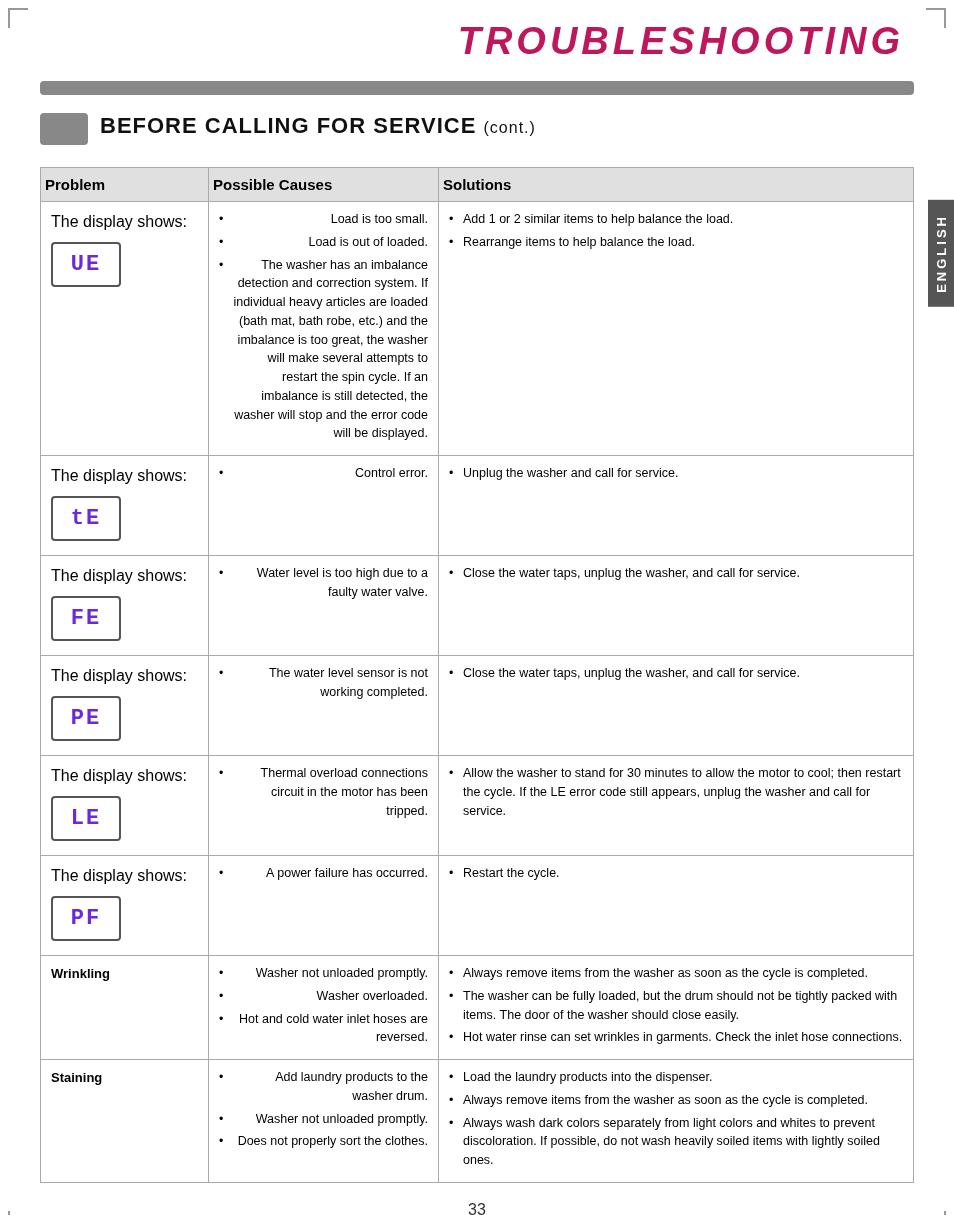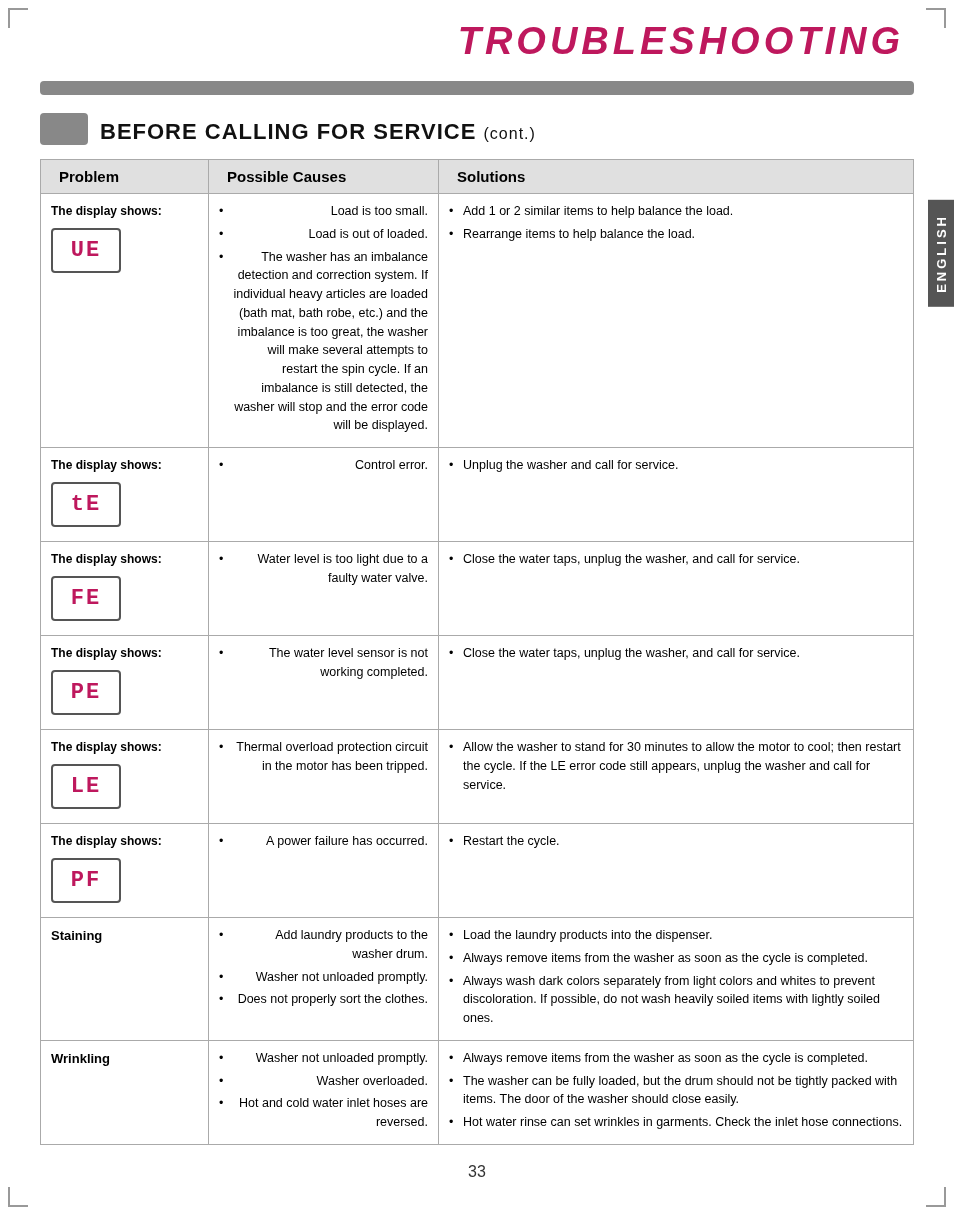--- a/index.html
+++ b/index.html
@@ -26,22 +26,22 @@
     .gray-bar-top {
       background: #888;
       height: 14px;
       border-radius: 4px;
       margin-bottom: 18px;
       width: 100%;
     }
 
     .section-header {
       display: flex;
-      align-items: flex-end;
-      margin-bottom: 14px;
+      align-items: flex-start;
+      margin-bottom: 22px;
     }
 
     .section-header-bar {
       background: #888;
       height: 32px;
       width: 48px;
       border-radius: 4px;
       margin-right: 12px;
       flex-shrink: 0;
     }
@@ -61,21 +61,21 @@
     
     .trouble-table {
       width: 100%;
       border-collapse: collapse;
       border: 1.5px solid #aaa;
     }
 
     .trouble-table th {
       background: #e0e0e0;
       border: 1.5px solid #aaa;
-      padding: 8px 18px;
+      padding: 8px 4px;
       font-size: 15px;
       font-weight: bold;
       text-align: left;
     }
 
     .trouble-table td {
       border: 1.5px solid #aaa;
       padding: 8px 10px;
       vertical-align: top;
       font-size: 12.5px;
@@ -91,36 +91,36 @@
       width: 230px;
       min-width: 210px;
       text-align: right;
     }
 
     .trouble-table td.solutions-col {
       
     }
 
     .display-label {
-      font-weight: bold;
-      font-size: 12px;
+      font-weight: normal;
+      font-size: 16px;
       margin-bottom: 4px;
     }
 
     .lcd-display {
       display: inline-block;
       border: 2px solid #555;
       border-radius: 4px;
       padding: 4px 10px;
       background: #fff;
       font-family: 'Courier New', monospace;
       font-size: 22px;
       font-weight: bold;
       letter-spacing: 2px;
-      color: #be185d;
+      color: #6d28d9;
       min-width: 70px;
       text-align: center;
       margin-top: 4px;
       margin-bottom: 6px;
     }
 
     .bullet-list {
       list-style: none;
       padding: 0;
     }
@@ -265,21 +265,21 @@
         <td class="solutions-col">
           <ul class="bullet-list">
             <li>Unplug the washer and call for service.</li>
           </ul>
         </td>
       </tr>
       <tr>
         <td class="problem-col"><div class="display-label">The display shows:</div><div class="lcd-display">FE</div></td>
         <td class="causes-col">
           <ul class="bullet-list">
-            <li>Water level is too light due to a faulty water valve.</li>
+            <li>Water level is too high due to a faulty water valve.</li>
           </ul>
         </td>
         <td class="solutions-col">
           <ul class="bullet-list">
             <li>Close the water taps, unplug the washer, and call for service.</li>
           </ul>
         </td>
       </tr>
       <tr>
         <td class="problem-col"><div class="display-label">The display shows:</div><div class="lcd-display">PE</div></td>
@@ -291,39 +291,58 @@
         <td class="solutions-col">
           <ul class="bullet-list">
             <li>Close the water taps, unplug the washer, and call for service.</li>
           </ul>
         </td>
       </tr>
       <tr>
         <td class="problem-col"><div class="display-label">The display shows:</div><div class="lcd-display">LE</div></td>
         <td class="causes-col">
           <ul class="bullet-list">
-            <li>Thermal overload protection circuit in the motor has been tripped.</li>
+            <li>Thermal overload connections circuit in the motor has been tripped.</li>
           </ul>
         </td>
         <td class="solutions-col">
           <ul class="bullet-list">
             <li>Allow the washer to stand for 30 minutes to allow the motor to cool; then restart the cycle. If the LE error code still appears, unplug the washer and call for service.</li>
           </ul>
         </td>
       </tr>
       <tr>
         <td class="problem-col"><div class="display-label">The display shows:</div><div class="lcd-display">PF</div></td>
         <td class="causes-col">
           <ul class="bullet-list">
             <li>A power failure has occurred.</li>
           </ul>
         </td>
         <td class="solutions-col">
           <ul class="bullet-list">
             <li>Restart the cycle.</li>
+          </ul>
+        </td>
+      </tr>
+      <tr>
+        <td class="problem-col">
+          <div class="problem-name">Wrinkling</div>
+        </td>
+        <td class="causes-col">
+          <ul class="bullet-list">
+            <li>Washer not unloaded promptly.</li>
+            <li>Washer overloaded.</li>
+            <li>Hot and cold water inlet hoses are reversed.</li>
+          </ul>
+        </td>
+        <td class="solutions-col">
+          <ul class="bullet-list">
+            <li>Always remove items from the washer as soon as the cycle is completed.</li>
+            <li>The washer can be fully loaded, but the drum should not be tightly packed with items. The door of the washer should close easily.</li>
+            <li>Hot water rinse can set wrinkles in garments. Check the inlet hose connections.</li>
           </ul>
         </td>
       </tr>
       <tr>
         <td class="problem-col">
           <div class="problem-name">Staining</div>
         </td>
         <td class="causes-col">
           <ul class="bullet-list">
             <li>Add laundry products to the washer drum.</li>
@@ -332,37 +351,18 @@
           </ul>
         </td>
         <td class="solutions-col">
           <ul class="bullet-list">
             <li>Load the laundry products into the dispenser.</li>
             <li>Always remove items from the washer as soon as the cycle is completed.</li>
             <li>Always wash dark colors separately from light colors and whites to prevent discoloration. If possible, do not wash heavily soiled items with lightly soiled ones.</li>
           </ul>
         </td>
       </tr>
-      <tr>
-        <td class="problem-col">
-          <div class="problem-name">Wrinkling</div>
-        </td>
-        <td class="causes-col">
-          <ul class="bullet-list">
-            <li>Washer not unloaded promptly.</li>
-            <li>Washer overloaded.</li>
-            <li>Hot and cold water inlet hoses are reversed.</li>
-          </ul>
-        </td>
-        <td class="solutions-col">
-          <ul class="bullet-list">
-            <li>Always remove items from the washer as soon as the cycle is completed.</li>
-            <li>The washer can be fully loaded, but the drum should not be tightly packed with items. The door of the washer should close easily.</li>
-            <li>Hot water rinse can set wrinkles in garments. Check the inlet hose connections.</li>
-          </ul>
-        </td>
-      </tr>
     </tbody>
 </table>
 
 <div class="page-number">
   <span>33</span>
 </div>
 
 </body></html>

